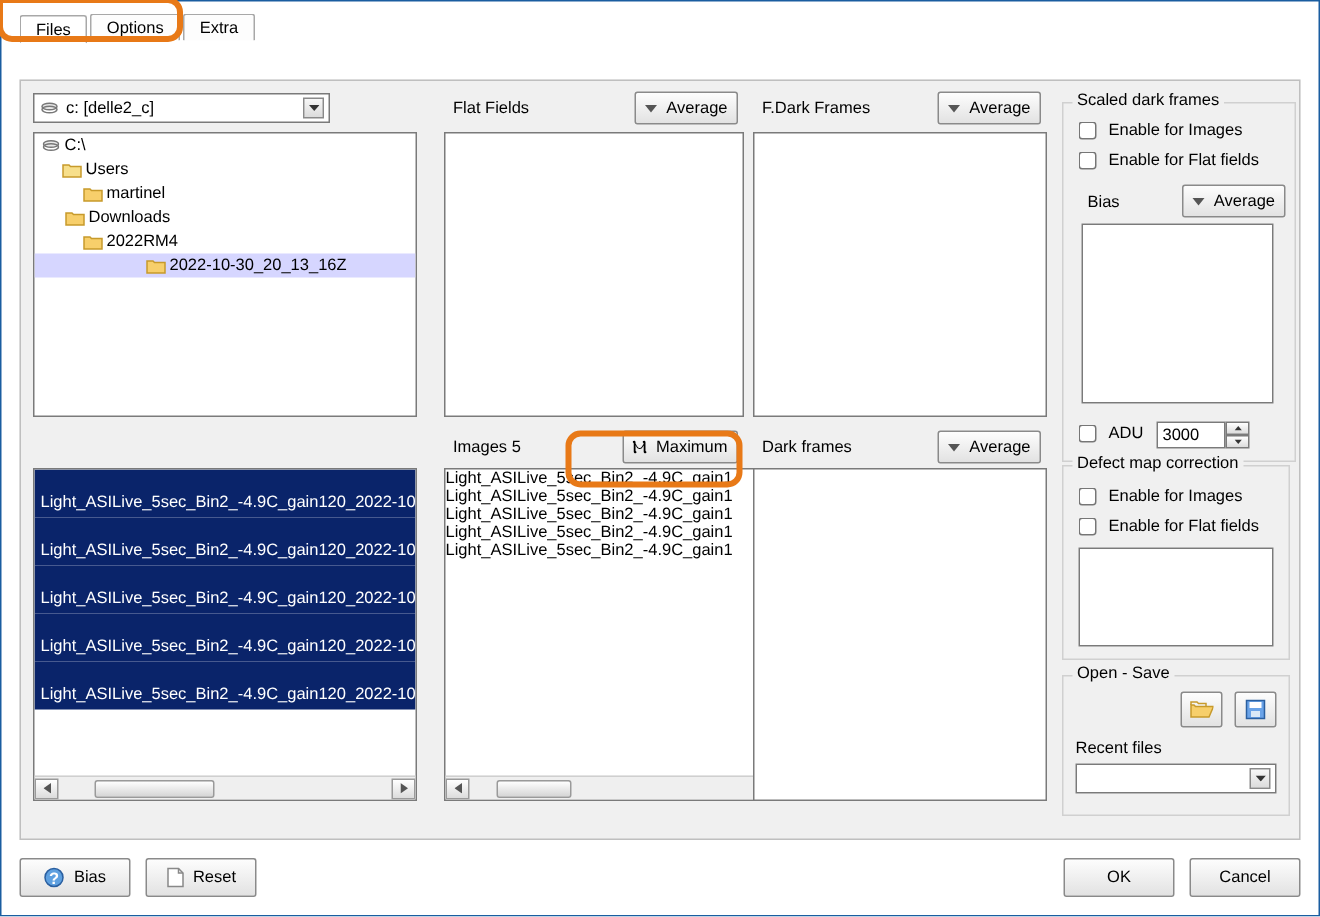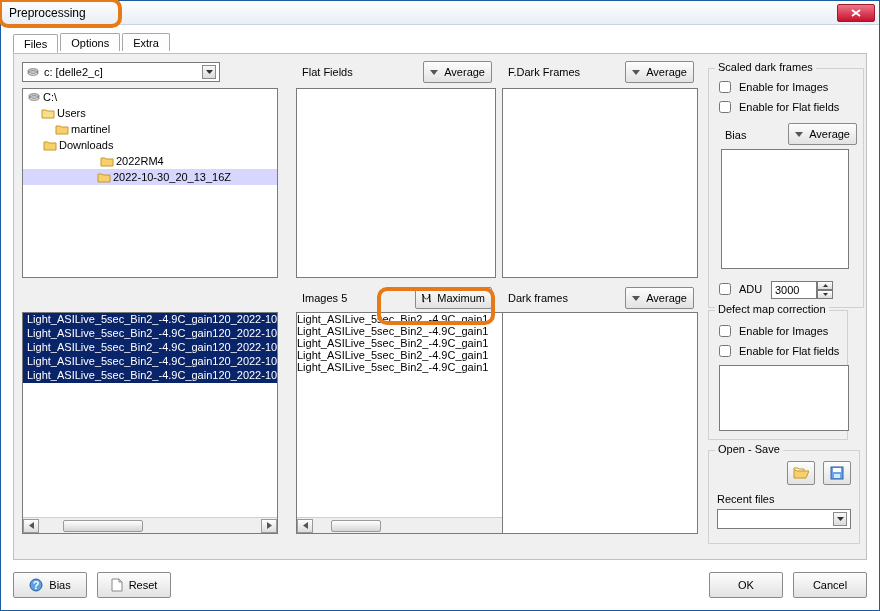--- a/index.html
+++ b/index.html
@@ -26,21 +26,21 @@
   .combo { height: 20px; border: 1px solid #7a7a7a; background: #fff; display: flex; align-items: center; padding: 0 3px; }
   .combo .arrow { margin-left: auto; width: 14px; height: 14px; background: linear-gradient(#f7f7f7,#dcdcdc); border: 1px solid #8a8a8a; display: flex; align-items: center; justify-content: center; }
   .btn { height: 24px; border: 1px solid #8a8a8a; background: linear-gradient(#fdfdfd,#e2e2e2); display: flex; align-items: center; justify-content: center; padding: 0 8px; cursor: default; border-radius: 2px; }
   .iconbtn { width: 28px; padding: 0; }
   .tree { position: absolute; left: 8px; top: 34px; width: 256px; height: 190px; background: #fff; border: 1px solid #7a7a7a; overflow: auto; }
   .tree-node { display: flex; align-items: center; height: 16px; padding-left: 4px; white-space: nowrap; }
   .tree-node .fld { width: 14px; height: 12px; margin-right: 2px; display: inline-flex; }
   .tree-node.sel { background: #d6d6ff; }
   .filter-row { position: absolute; left: 8px; top: 232px; display: flex; gap: 6px; }
   .filelist { position: absolute; left: 8px; top: 258px; width: 256px; height: 222px; background: #fff; border: 1px solid #7a7a7a; overflow: auto; }
-  .filelist .row { height: 14px; padding: 0 4px; white-space: nowrap; color: #000; text-align: center; }
+  .filelist .row { height: 14px; padding: 16px 4px; white-space: nowrap; color: #000; text-align: center; }
   .filelist .row.sel { background: #0a246a; color: #fff; }
   .hscroll { position: absolute; left: 0; right: 0; bottom: 0; height: 16px; background: #efefef; border-top: 1px solid #cfcfcf; display: flex; align-items: center; }
   .hscroll .thumb { width: 80px; height: 12px; background: linear-gradient(#fff,#d5d5d5); border: 1px solid #9a9a9a; border-radius: 2px; margin-left: 24px; }
   .hscroll .sar { width: 16px; height: 14px; background: linear-gradient(#fff,#dcdcdc); border: 1px solid #9a9a9a; display: flex; align-items: center; justify-content: center; }
   
   .midbox { position: absolute; background: #fff; border: 1px solid #7a7a7a; overflow: auto; }
   .midhead { position: absolute; height: 20px; display: flex; align-items: center; }
   .selbtn { height: 22px; border: 1px solid #8a8a8a; background: linear-gradient(#fdfdfd,#e2e2e2); display: flex; align-items: center; padding: 0 6px; gap: 6px; border-radius: 2px; }
   .selbtn .tri { border-left: 4px solid transparent; border-right: 4px solid transparent; border-top: 5px solid #555; }
   
@@ -53,28 +53,20 @@
   
   .bottombar { position: absolute; left: 12px; right: 12px; bottom: 10px; height: 30px; display: flex; align-items: center; }
   .bottombar .btn { min-width: 74px; height: 26px; gap: 6px; }
   svg { display: block; }
 </style>
 </head>
 <body>
 
 <div class="wrap">
 
-  <div class="titlebar">
-    <span class="title">Preprocessing</span>
-    <div class="closebtn">
-      <svg width="10" height="8" viewBox="0 0 10 8">
-          <path d="M1 1 L9 7 M9 1 L1 7" stroke="#fff" stroke-width="1.8"></path>
-        </svg>
-    </div>
-  </div>
 
   <div class="callout" style="left:-3px; top:-3px; width:124px; height:30px; border-top-left-radius:2px;"></div>
   <div class="callout" style="left:376px; top:286px; width:118px; height:38px;"></div>
 
   <div class="tabs">
     <div class="tab active">Files</div>
     <div class="tab">Options</div>
     <div class="tab">Extra</div>
   </div>
 
@@ -123,21 +115,21 @@
           <span>martinel</span>
         </div>
         <div class="tree-node" style="padding-left: 20px;">
           <span class="fld">
             <svg width="14" height="12" viewBox="0 0 14 12">
               <path d="M1 3 L1 11 L13 11 L13 4 L6 4 L5 3 Z" fill="#f7cf6b" stroke="#c79a2b"></path>
             </svg>
           </span>
           <span>Downloads</span>
         </div>
-        <div class="tree-node" style="padding-left: 32px; margin-left: 45px;">
+        <div class="tree-node" style="padding-left: 32px;">
           <span class="fld">
             <svg width="14" height="12" viewBox="0 0 14 12">
               <path d="M1 3 L1 11 L13 11 L13 4 L6 4 L5 3 Z" fill="#f7cf6b" stroke="#c79a2b"></path>
             </svg>
           </span>
           <span>2022RM4</span>
         </div>
         <div class="tree-node sel" style="padding-left: 74px;">
           <span class="fld">
             <svg width="14" height="12" viewBox="0 0 14 12">
@@ -255,21 +247,21 @@
             </div>
           <div>
               <svg width="5" height="3">
                 <path d="M0 0 L2.5 3 L5 0 Z" fill="#333"></path>
               </svg>
             </div>
         </div>
       </div>
     </div>
 
-    <div class="groupbox" style="left:694px; top:256px; width:140px; height:130px;">
+    <div class="groupbox" style="left:694px; top:256px; width:152px; height:130px;">
       <div class="legend">Defect map correction</div>
       <label class="chk" style="position:absolute; left:6px; top:12px;">
         <input type="checkbox" style="">
         <span>Enable for Images</span>
       </label>
       <label class="chk" style="position:absolute; left:6px; top:32px;">
         <input type="checkbox" style="">
         <span>Enable for Flat fields</span>
       </label>
       <div class="midbox" style="position:absolute; left:10px; top:54px; width:130px; height:66px;"></div>

